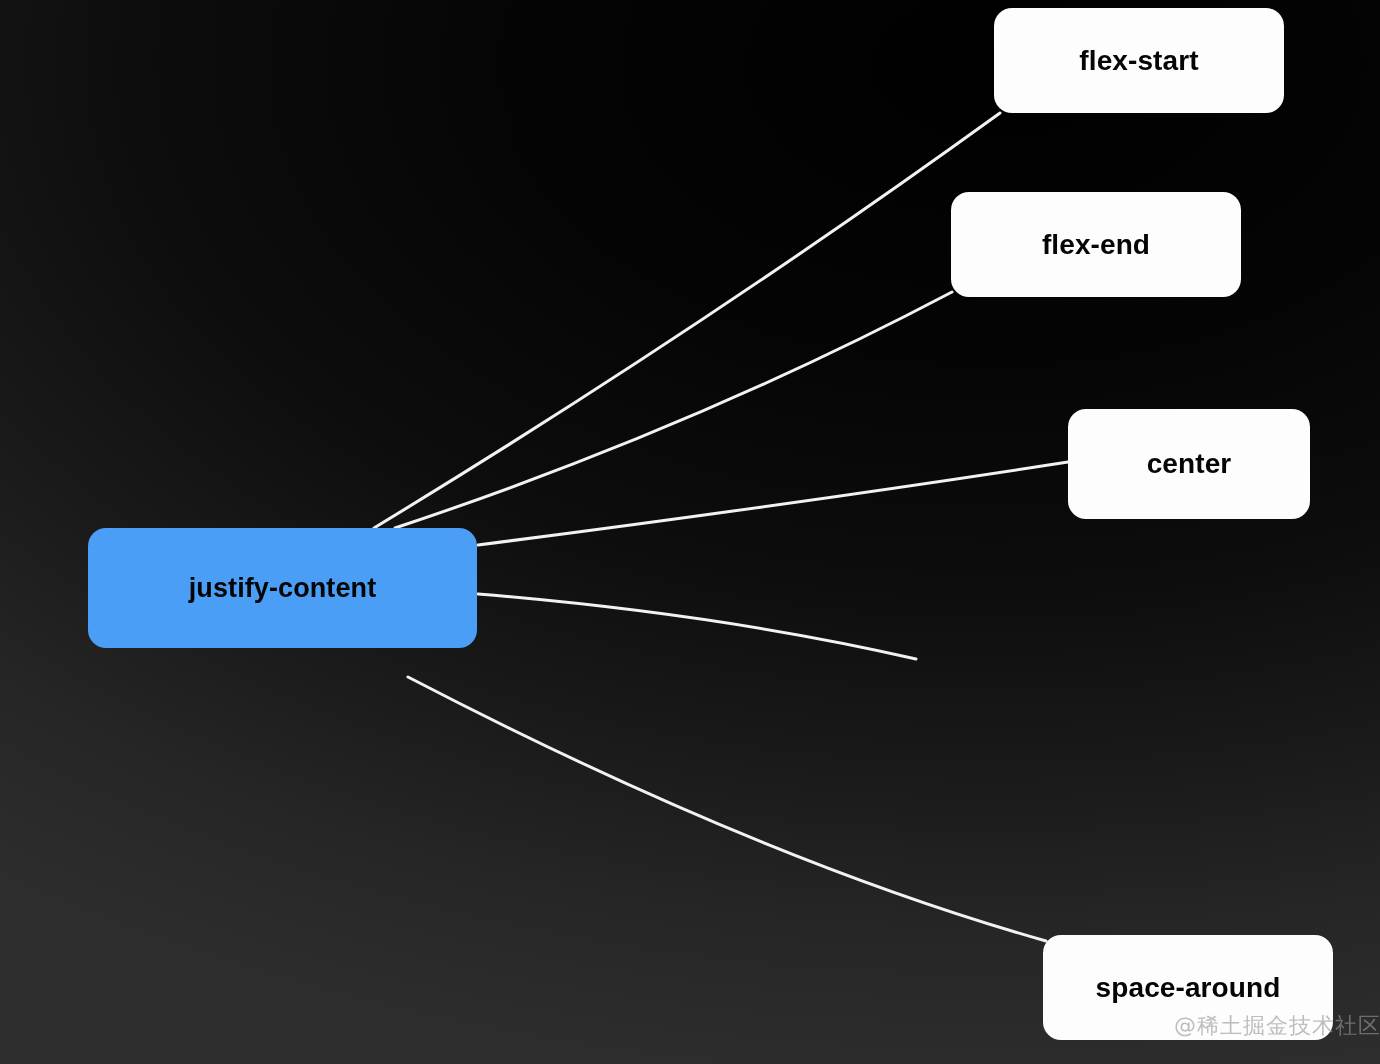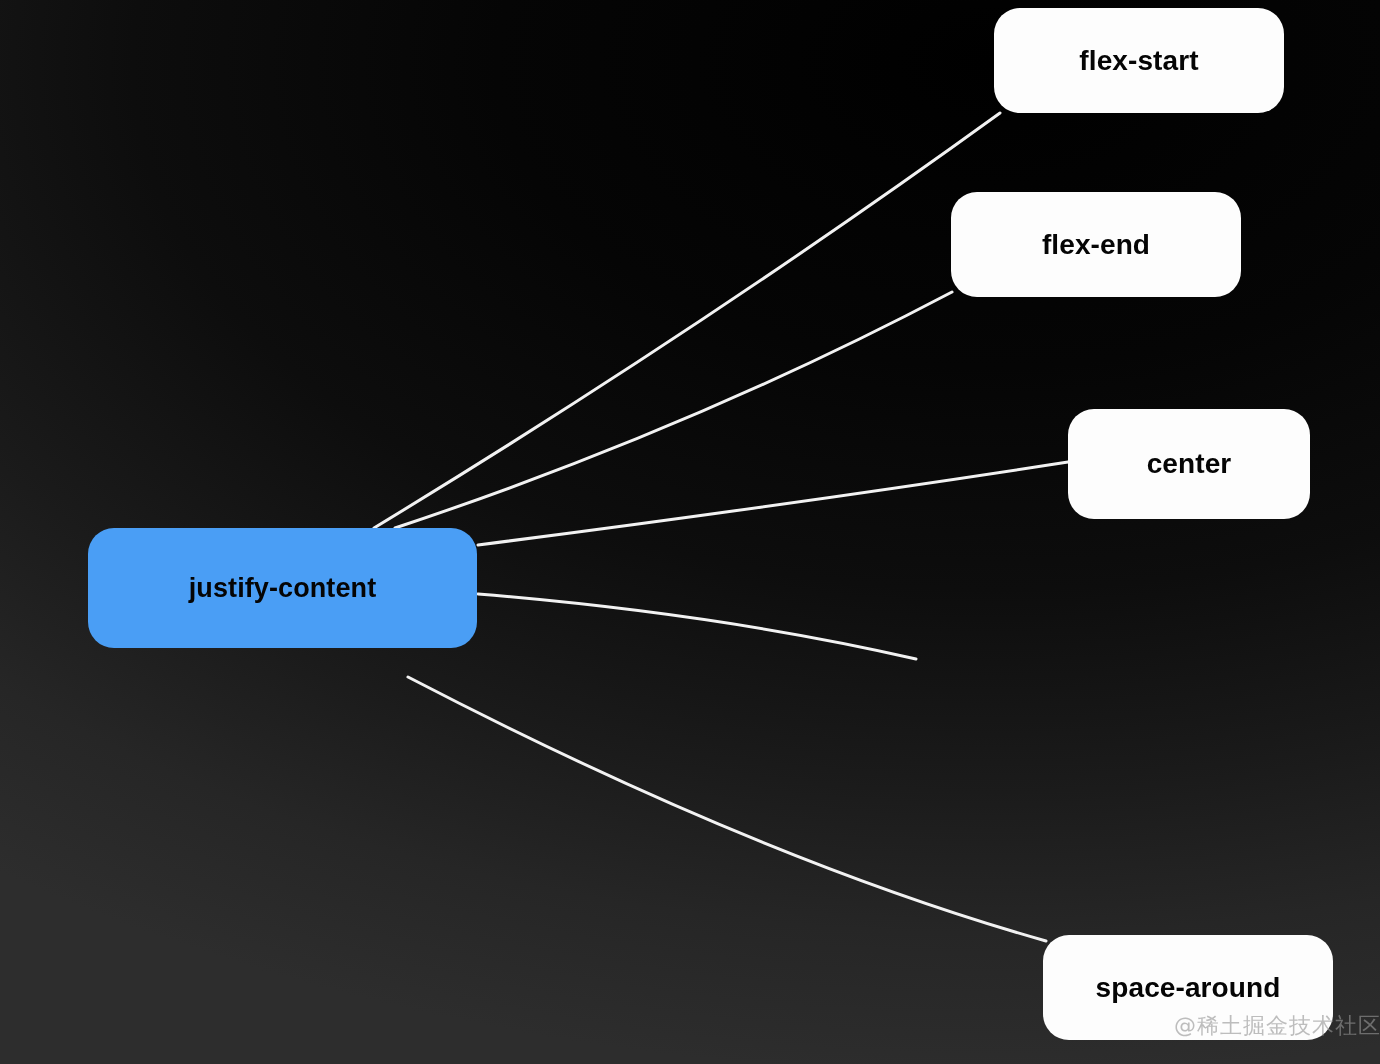--- a/index.html
+++ b/index.html
@@ -25,21 +25,21 @@
     width: 1380px;
     height: 1064px;
     pointer-events: none;
   }
   .node {
     position: absolute;
     box-sizing: border-box;
     display: flex;
     align-items: center;
     justify-content: center;
-    border-radius: 26px;
+    border-radius: 18px;
     font-weight: bold;
     color: #050505;
     letter-spacing: 0.1px;
     white-space: nowrap;
   }
   .node-root {
     background: #4a9ef5;
     font-size: 27px;
   }
   .node-leaf {

